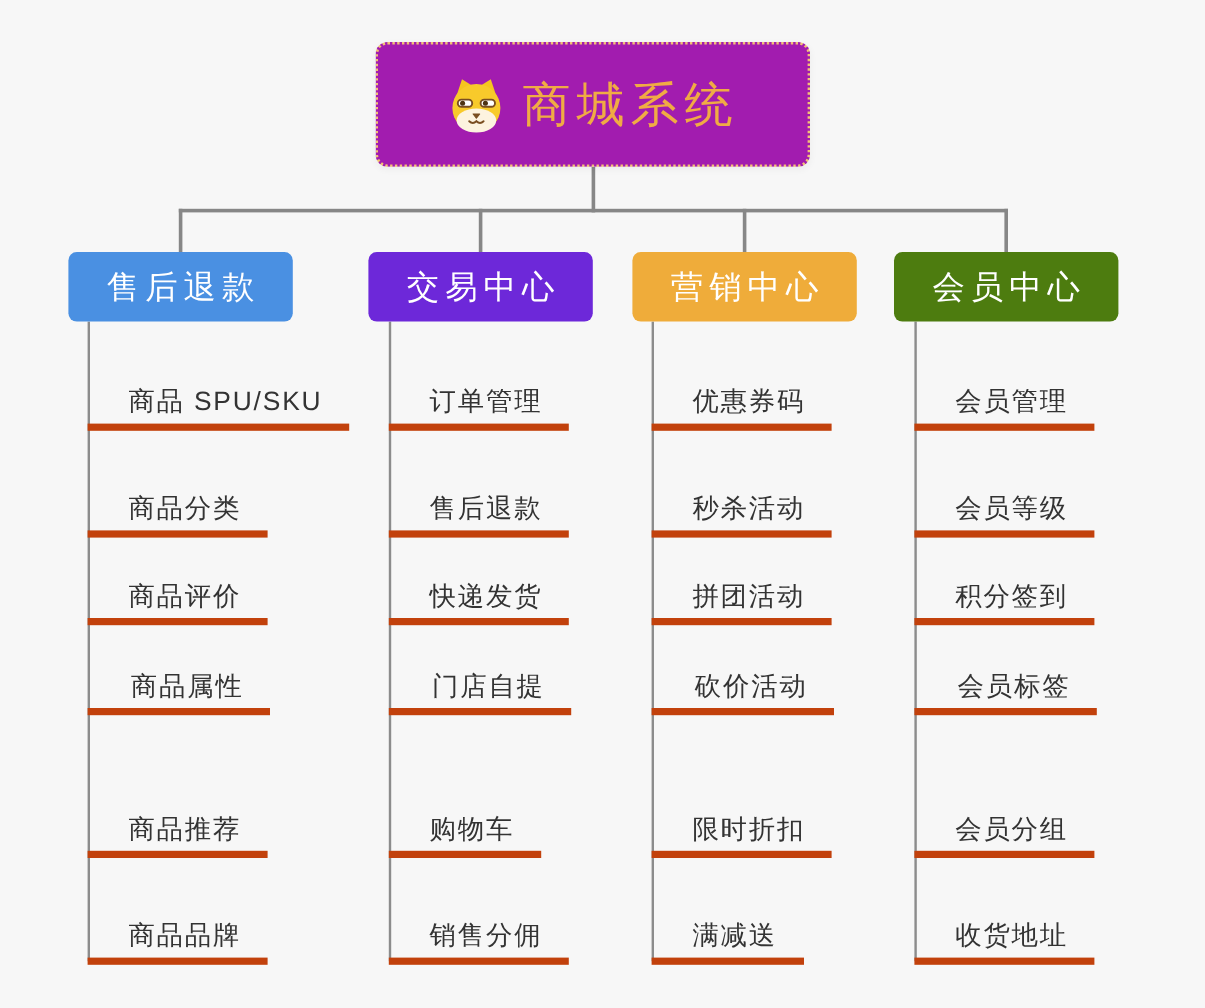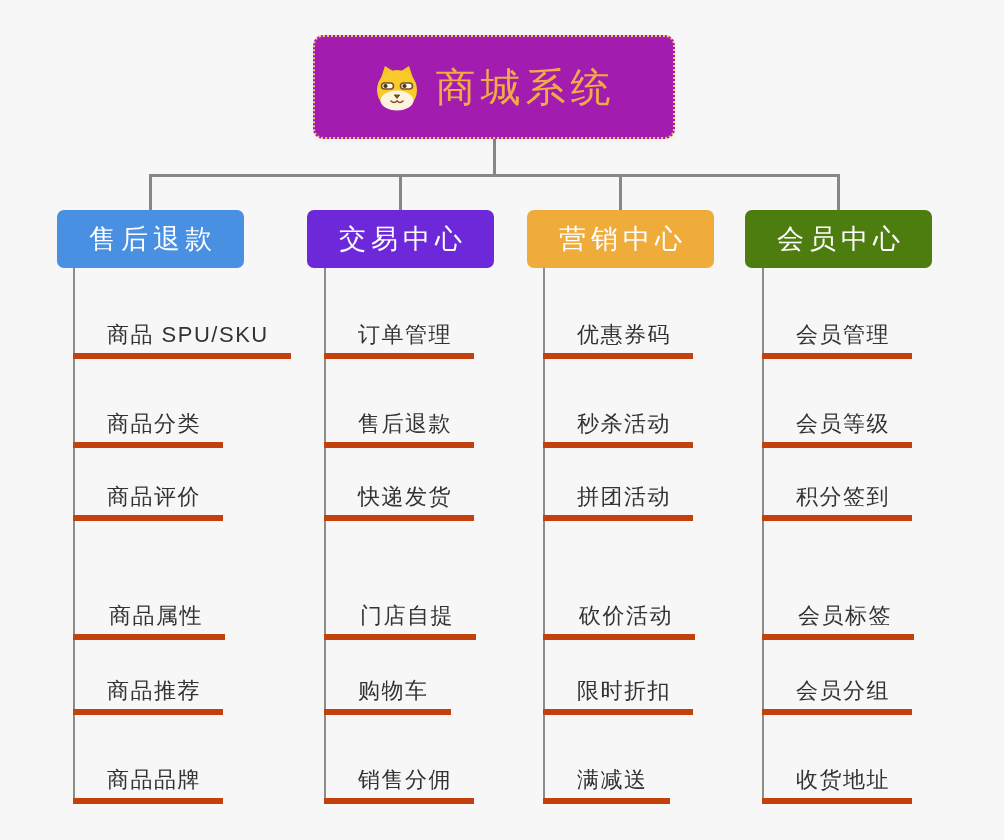--- a/index.html
+++ b/index.html
@@ -86,21 +86,21 @@
     font-size: 22px;
     letter-spacing: 1.5px;
     line-height: 26px;
     color: #333333;
     white-space: nowrap;
     cursor: pointer;
   }
   .leaf:nth-child(1) { top: 322px; }
   .leaf:nth-child(2) { top: 411px; }
   .leaf:nth-child(3) { top: 484px; text-align: center; }
-  .leaf:nth-child(4) { top: 603px; padding-left: 36px; }
+  .leaf:nth-child(4) { top: 559px; padding-left: 36px; }
   .leaf:nth-child(5) { top: 678px; }
   .leaf:nth-child(6) { top: 767px; }
 </style>
 </head>
 <body>
 
 <div class="canvas">
 
   <div class="conn stub"></div>
   <div class="conn hline"></div>

